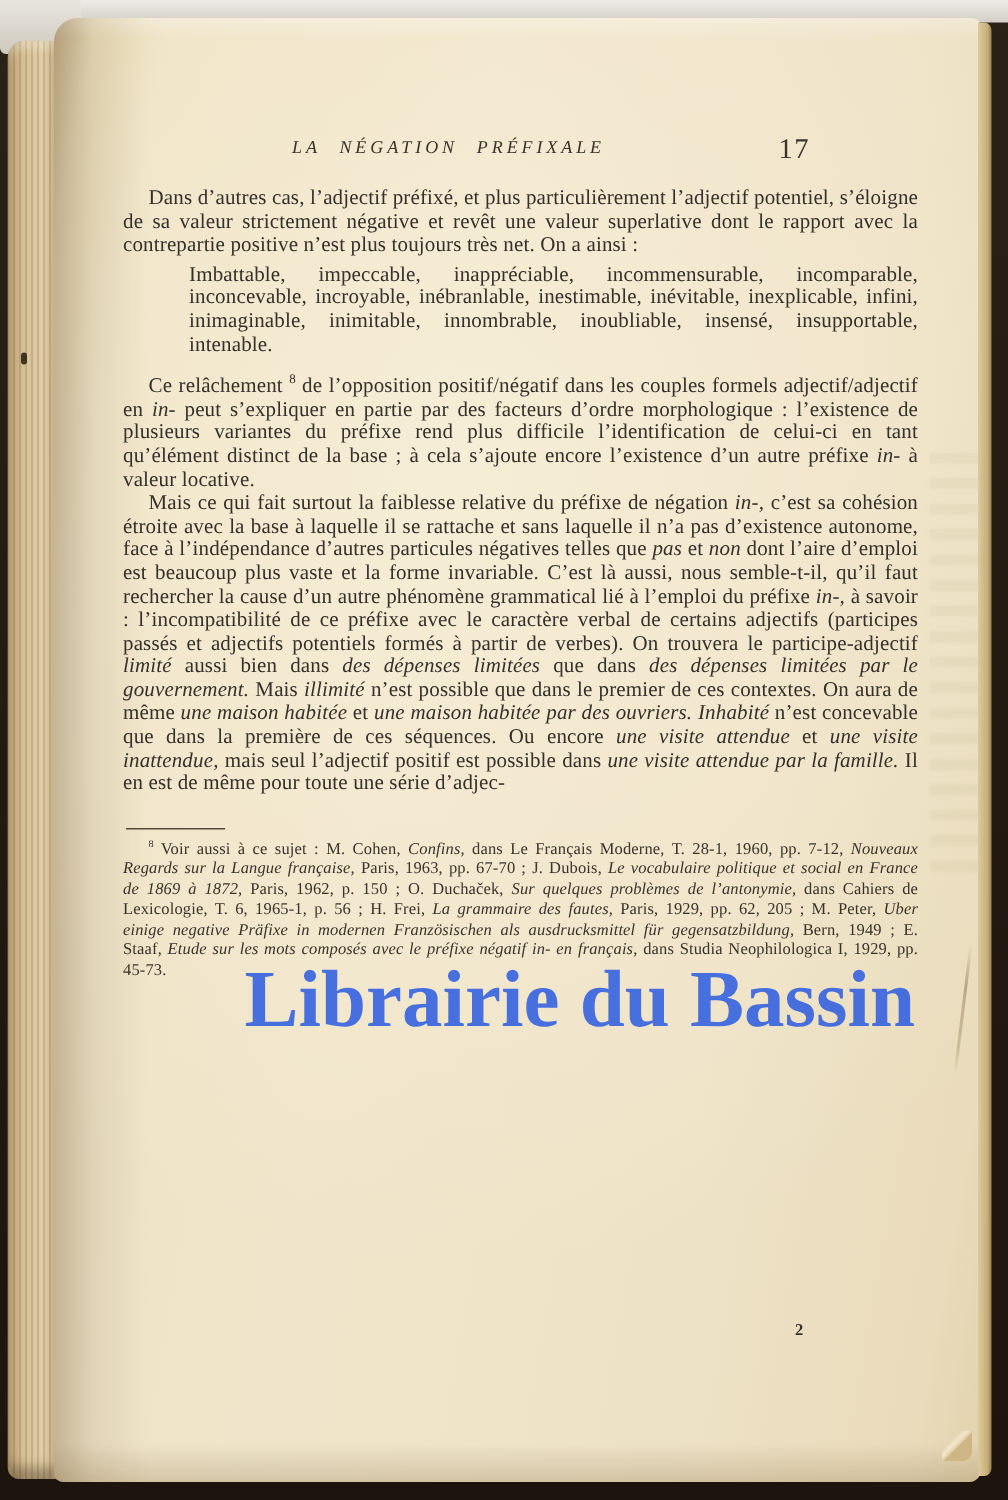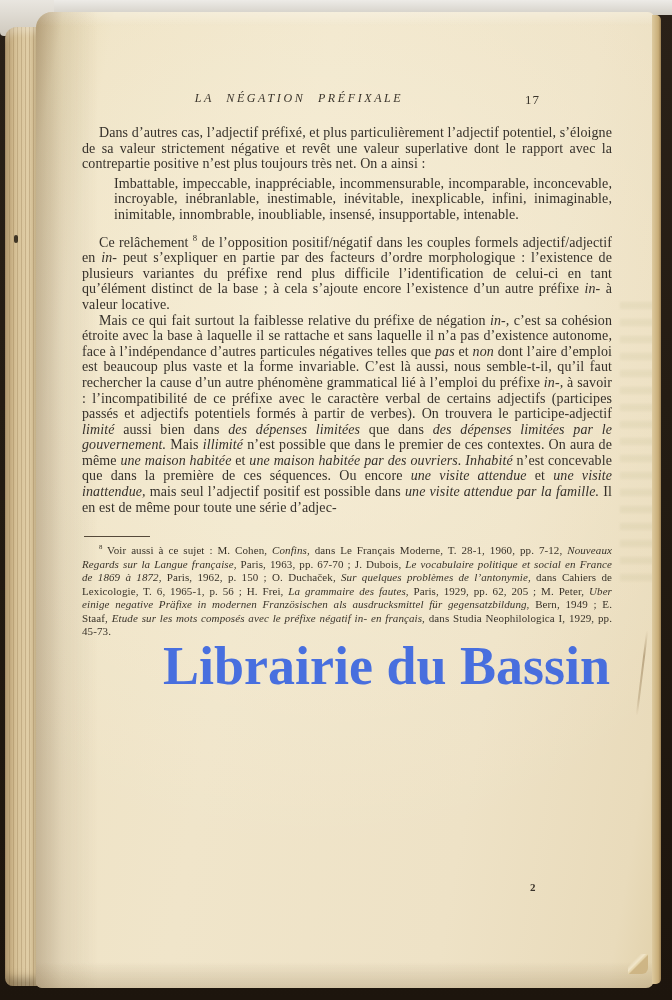--- a/index.html
+++ b/index.html
@@ -66,24 +66,24 @@
     position:absolute;left:46px;top:79px;width:530px;
     color:#35302a;font-size:14px;line-height:15.6px;text-align:justify;
     letter-spacing:0.1px;
   }
   .header{position:relative;height:17px;margin-bottom:17px;}
   .title{
     display:block;text-align:center;padding-right:96px;
     font-style:italic;font-size:12px;letter-spacing:2.6px;word-spacing:7px;color:#3a342b;
     white-space:nowrap;
   }
-  .folio{position:absolute;right:72px;top:1px;font-size:13px;letter-spacing:1px;color:#3a342b;}
+  .folio{position:absolute;right:72px;top:1px;font-size:19px;letter-spacing:1px;color:#3a342b;}
   .para{margin:0;}
   .para.indent{text-indent:17px;}
-  .quote{margin:4px 0 12px 32px;}
+  .quote{margin:4px 0 12px 44px;}
   sup{font-size:0.62em;line-height:0;vertical-align:super;letter-spacing:0;}
   .footnote-rule{
     width:66px;height:0;border:none;border-top:1.4px solid #55493a;
     margin:21px 0 7px 2px;
   }
   .footnote{
     font-size:11px;line-height:13.5px;text-indent:17px;word-spacing:0.6px;
     color:#393329;
   }
   .signature{

